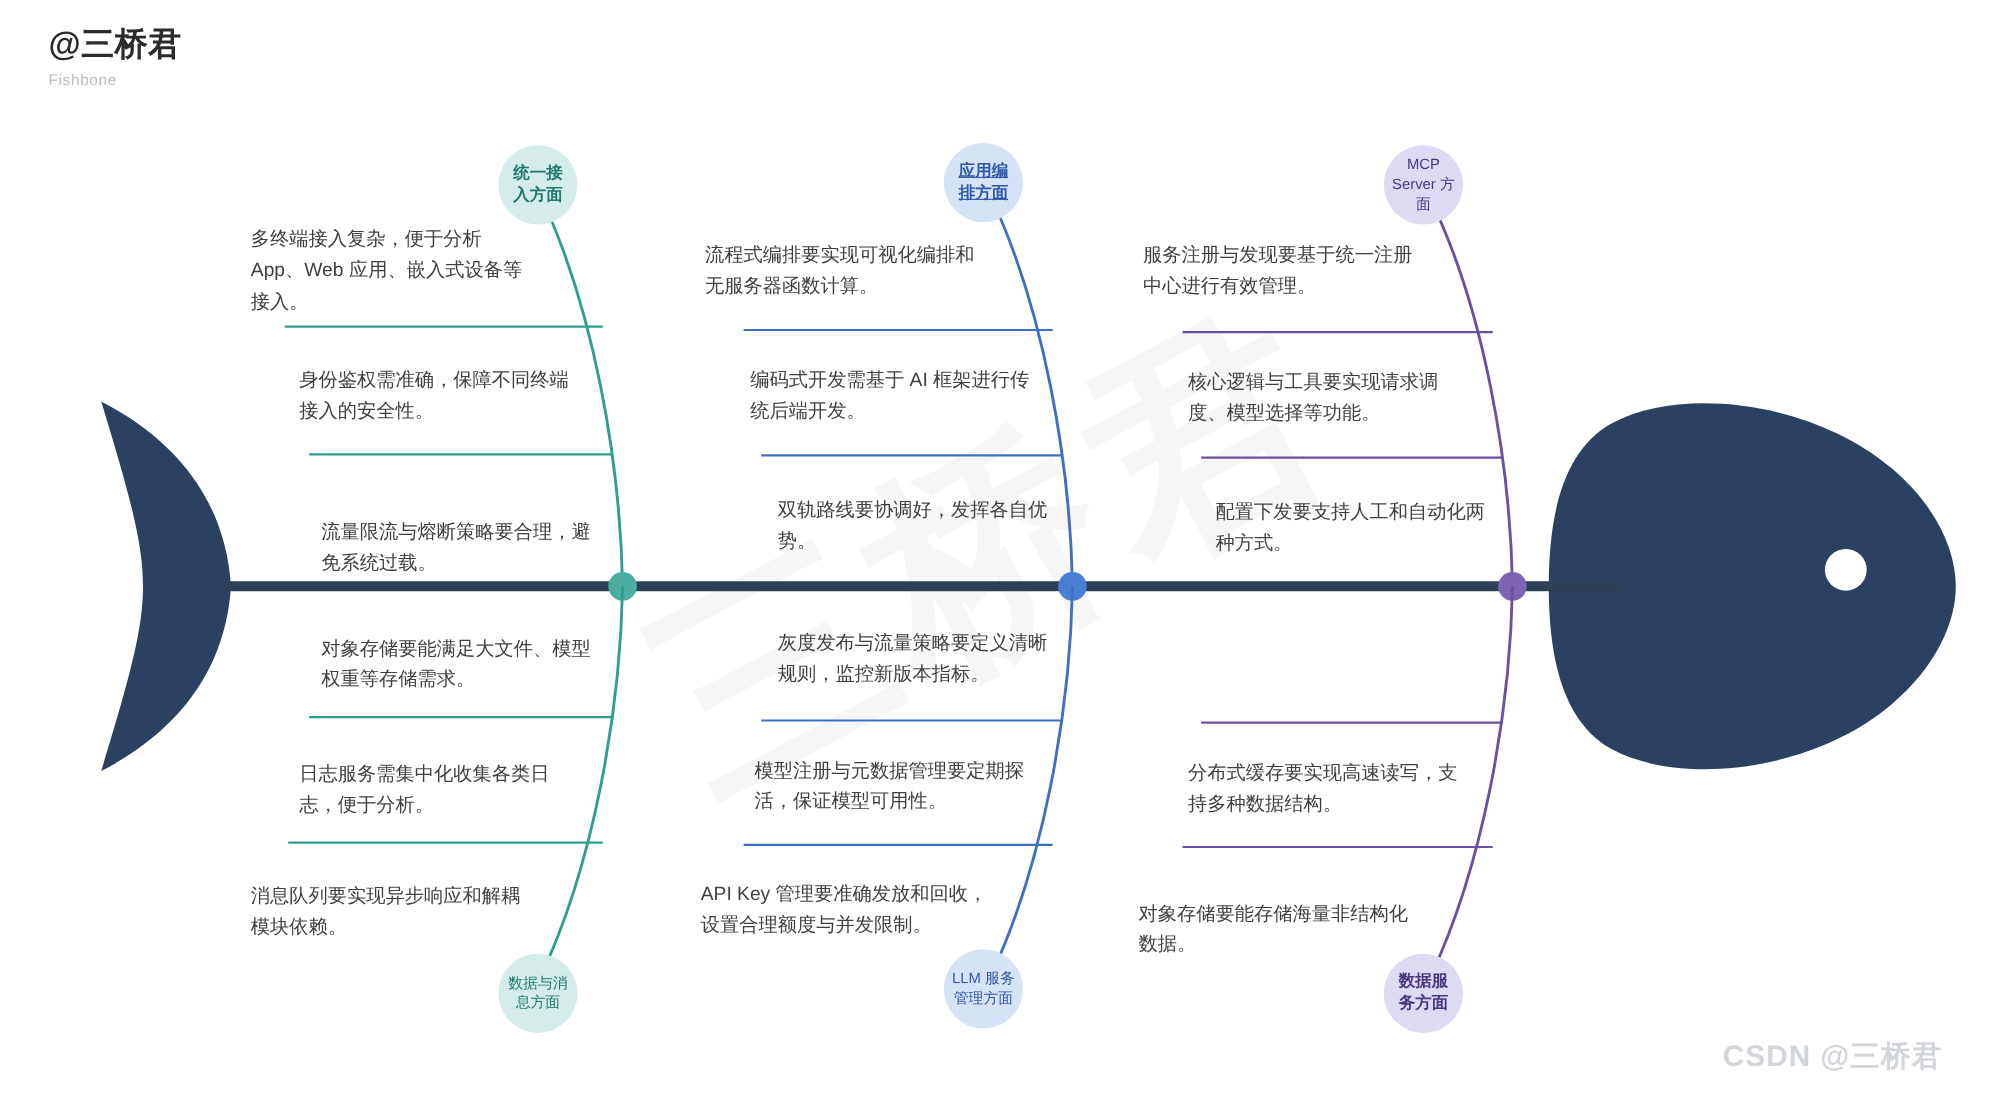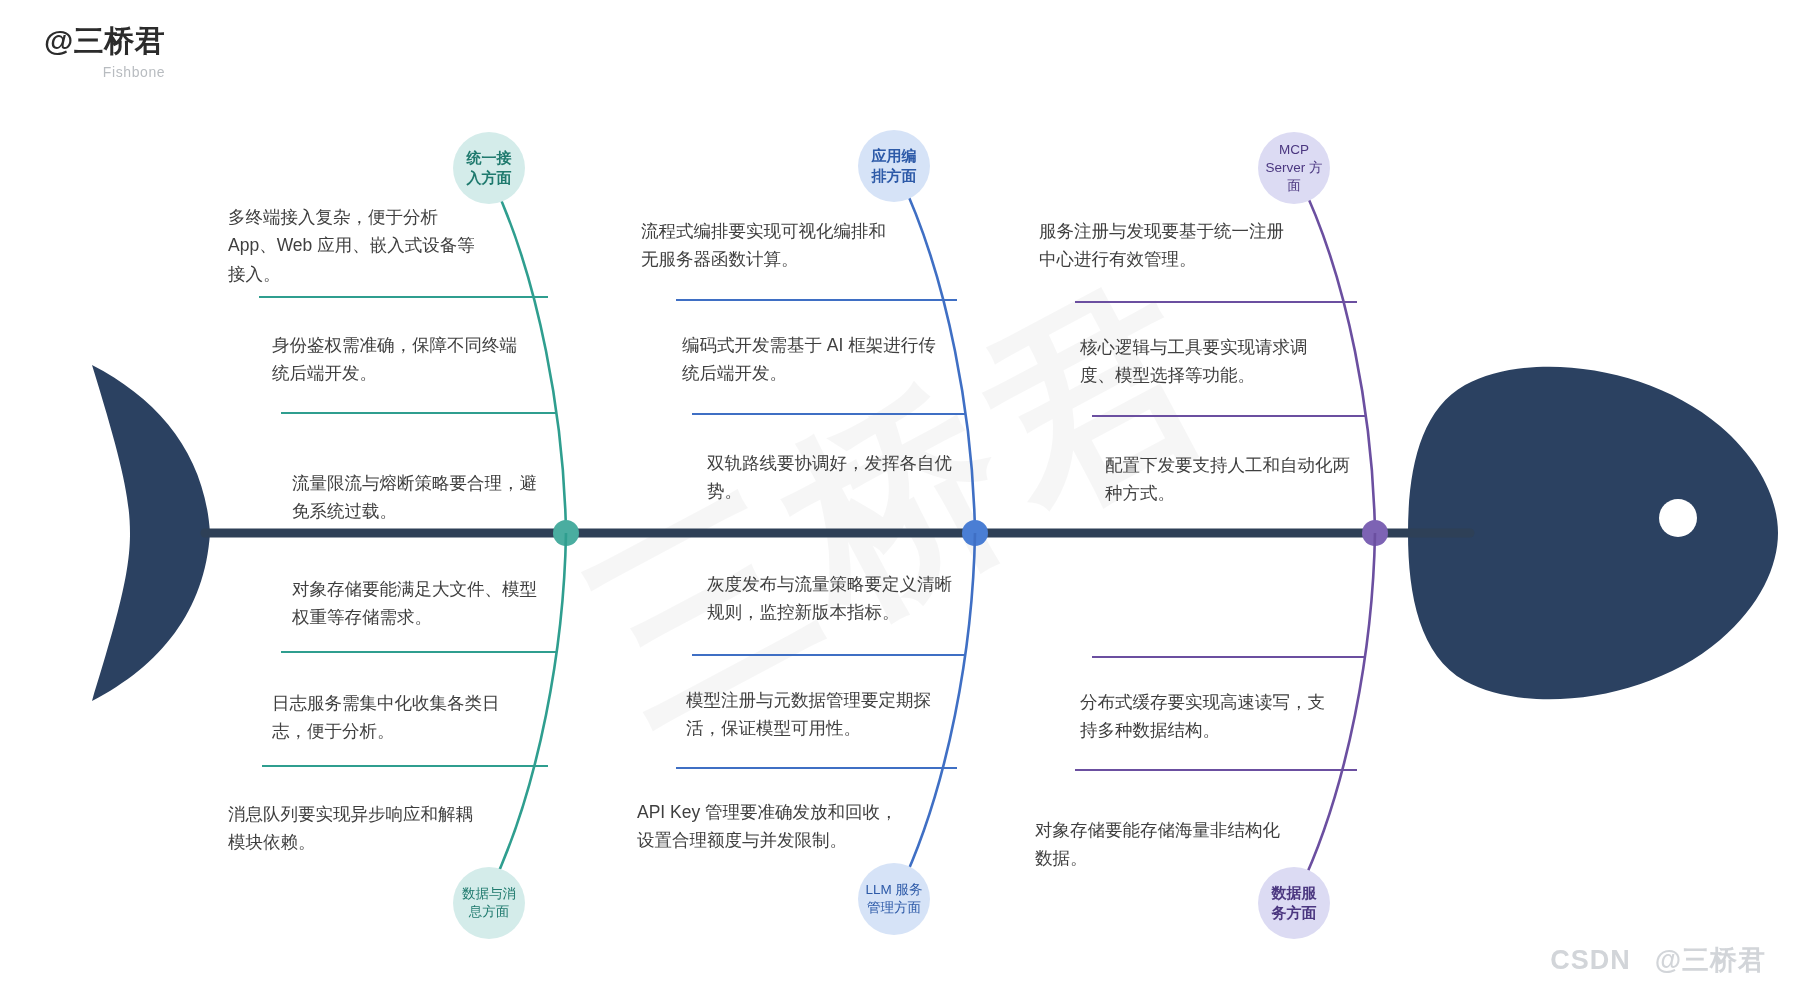--- a/index.html
+++ b/index.html
@@ -28,21 +28,20 @@
     font-weight: 700;
     color: #2b2b2b;
     letter-spacing: 0.5px;
     line-height: 1.1;
   }
   #header .subtitle {
     margin-top: 7px;
     font-size: 14px;
     color: #b8bcc0;
     letter-spacing: 0.6px;
-    text-align: right;
   }
 
   
   #watermark-center {
     position: absolute;
     left: 50%;
     top: 50%;
     transform: translate(-50%, -50%) rotate(-28deg);
     font-size: 210px;
     font-weight: 700;
@@ -55,21 +54,21 @@
   #watermark-corner {
     position: absolute;
     right: 44px;
     bottom: 28px;
     font-size: 27px;
     font-weight: 700;
     color: #d2d5d9;
     letter-spacing: 1px;
     z-index: 40;
   }
-  #watermark-corner .wm-csdn { margin-right: 24px; }
+  #watermark-corner .wm-csdn { margin-right: 8px; }
 
   
   #fishbone-svg {
     position: absolute;
     left: 0;
     top: 0;
     width: 1810px;
     height: 1006px;
     z-index: 5;
   }
@@ -177,37 +176,37 @@
   <circle cx="1294" cy="168" r="36" fill="#dcdbf3"></circle>
   <circle cx="489" cy="903" r="36" fill="#d4ecea"></circle>
   <circle cx="894" cy="899" r="36" fill="#d6e3f7"></circle>
   <circle cx="1294" cy="903" r="36" fill="#dcdbf3"></circle>
 </svg>
 
 <div id="text-layer">
 
   <div class="cat-label" style="left:489px; top:168px; color:#1f7a6e;">统一接
 入方面</div>
-  <div class="cat-label" style="left:894px; top:166px; color:#2d5aa8;">应用编
+  <div class="cat-label" style="left:894px; top:166px; color:#2d5aa8;text-decoration:underline;">应用编
 排方面</div>
   <div class="cat-label small" style="left:1294px; top:168px; color:#4b3780;">MCP
 Server 方
 面</div>
   <div class="cat-label small" style="left:489px; top:903px; color:#1f7a6e;">数据与消
 息方面</div>
   <div class="cat-label small" style="left:894px; top:899px; color:#2d5aa8;">LLM 服务
 管理方面</div>
   <div class="cat-label" style="left:1294px; top:903px; color:#4b3780;">数据服
 务方面</div>
 
   <div class="cause-text" style="left:228px; top:203px; width:290px;">多终端接入复杂，便于分析
 App、Web 应用、嵌入式设备等
 接入。</div>
   <div class="cause-text" style="left:272px; top:331px; width:290px;">身份鉴权需准确，保障不同终端
-统后端开发。</div>
+接入的安全性。</div>
   <div class="cause-text" style="left:292px; top:447px; width:290px;margin-top:22px;">流量限流与熔断策略要合理，避
 免系统过载。</div>
 
   <div class="cause-text" style="left:292px; top:575px; width:290px;">对象存储要能满足大文件、模型
 权重等存储需求。</div>
   <div class="cause-text" style="left:272px; top:689px; width:290px;">日志服务需集中化收集各类日
 志，便于分析。</div>
   <div class="cause-text" style="left:228px; top:800px; width:290px;">消息队列要实现异步响应和解耦
 模块依赖。</div>
 

